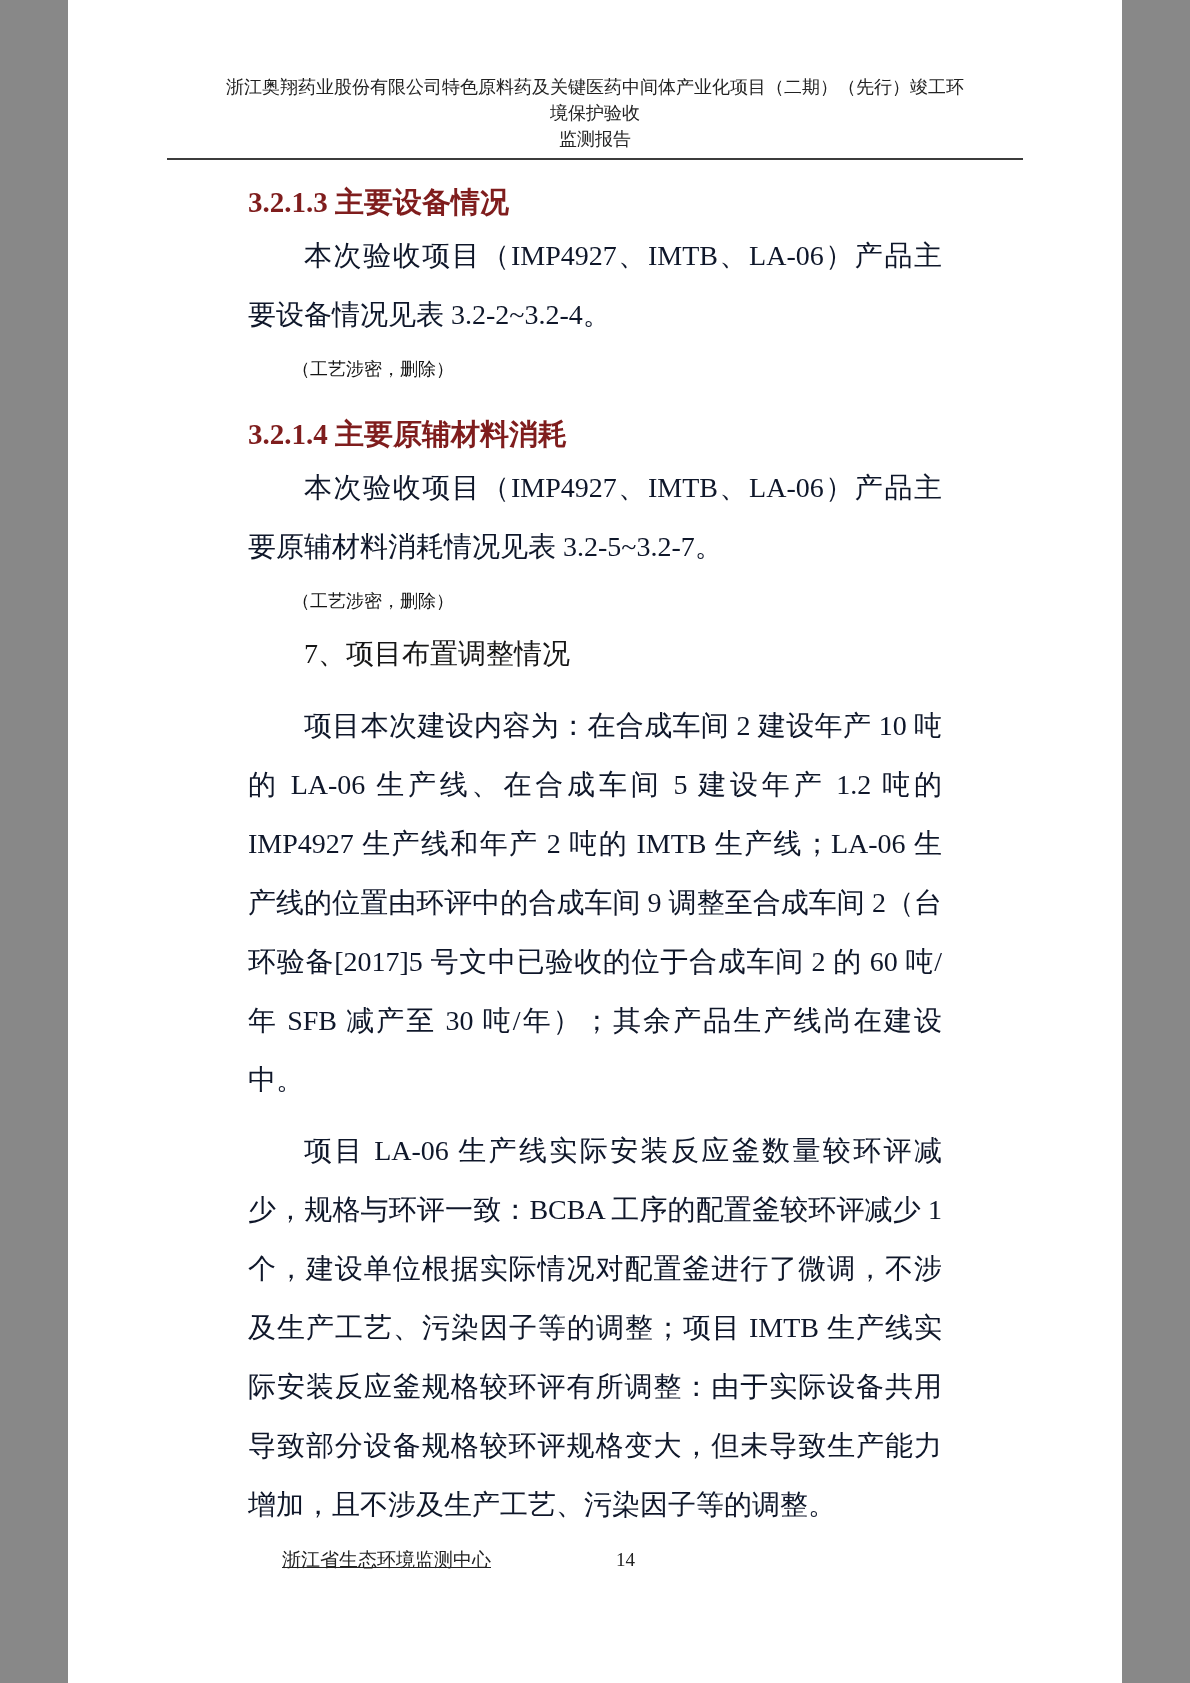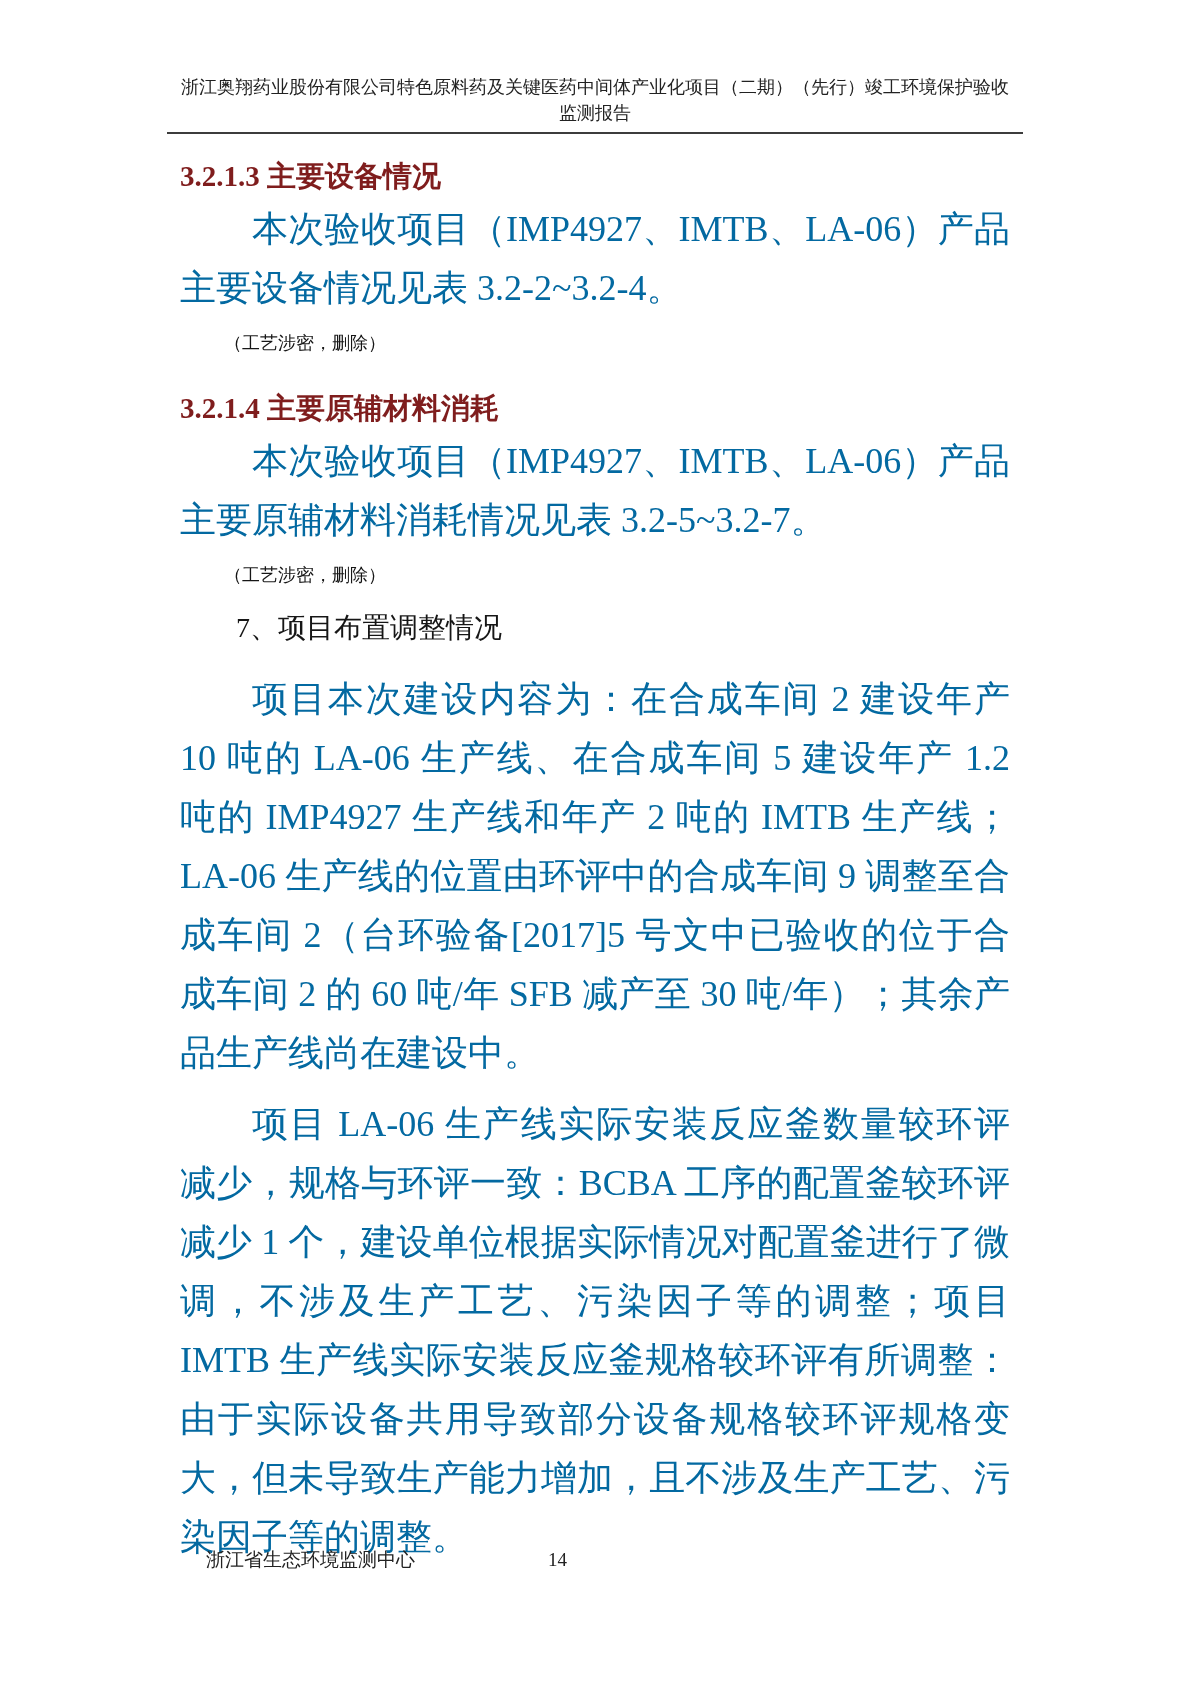--- a/index.html
+++ b/index.html
@@ -4,21 +4,21 @@
 <style>
   * { margin: 0; padding: 0; box-sizing: border-box; }
 
   html, body {
     background: #888;
     font-family: "Liberation Serif", "DejaVu Serif", serif;
   }
 
   .page {
     position: relative;
-    width: 1190px;
+    width: 1054px;
     height: 1683px;
     margin: 0 auto;
     background: #ffffff;
     color: #1b1b1b;
     overflow: hidden;
   }
 
   
   .doc-header {
     padding-top: 74px;
@@ -44,26 +44,26 @@
     margin-top: 26px;
     font-size: 29px;
     line-height: 32px;
     font-weight: bold;
     color: #7f1d1d;
   }
   .sec-heading.mt-lg { margin-top: 30px; }
 
   p.body-para {
     margin-top: 8px;
-    font-size: 36px;
+    font-size: 28px;
     line-height: 59px;
     text-align: justify;
     text-justify: inter-ideograph;
     text-indent: 2em;
-    color: #0369a1;
+    color: #0f172a;
   }
   p.body-para.mt-md { margin-top: 18px; }
   p.body-para.mt-sm { margin-top: 12px; }
   p.body-para.mt-lg { margin-top: 28px; }
 
   p.redaction-note {
     margin-top: 2px;
     font-size: 18px;
     line-height: 46px;
     text-indent: 2.45em;
@@ -83,22 +83,23 @@
     position: absolute;
     left: 0;
     top: 1548px;
     width: 100%;
     font-size: 19px;
     line-height: 24px;
     color: #222;
   }
   .footer-org {
     position: absolute;
-    left: 206px;
+    left: 214px;
     top: 0;
+    text-decoration: underline;
   }
   .footer-page-number {
     position: absolute;
     left: 548px;
     top: 0;
   }
 </style>
 </head>
 <body>
 

